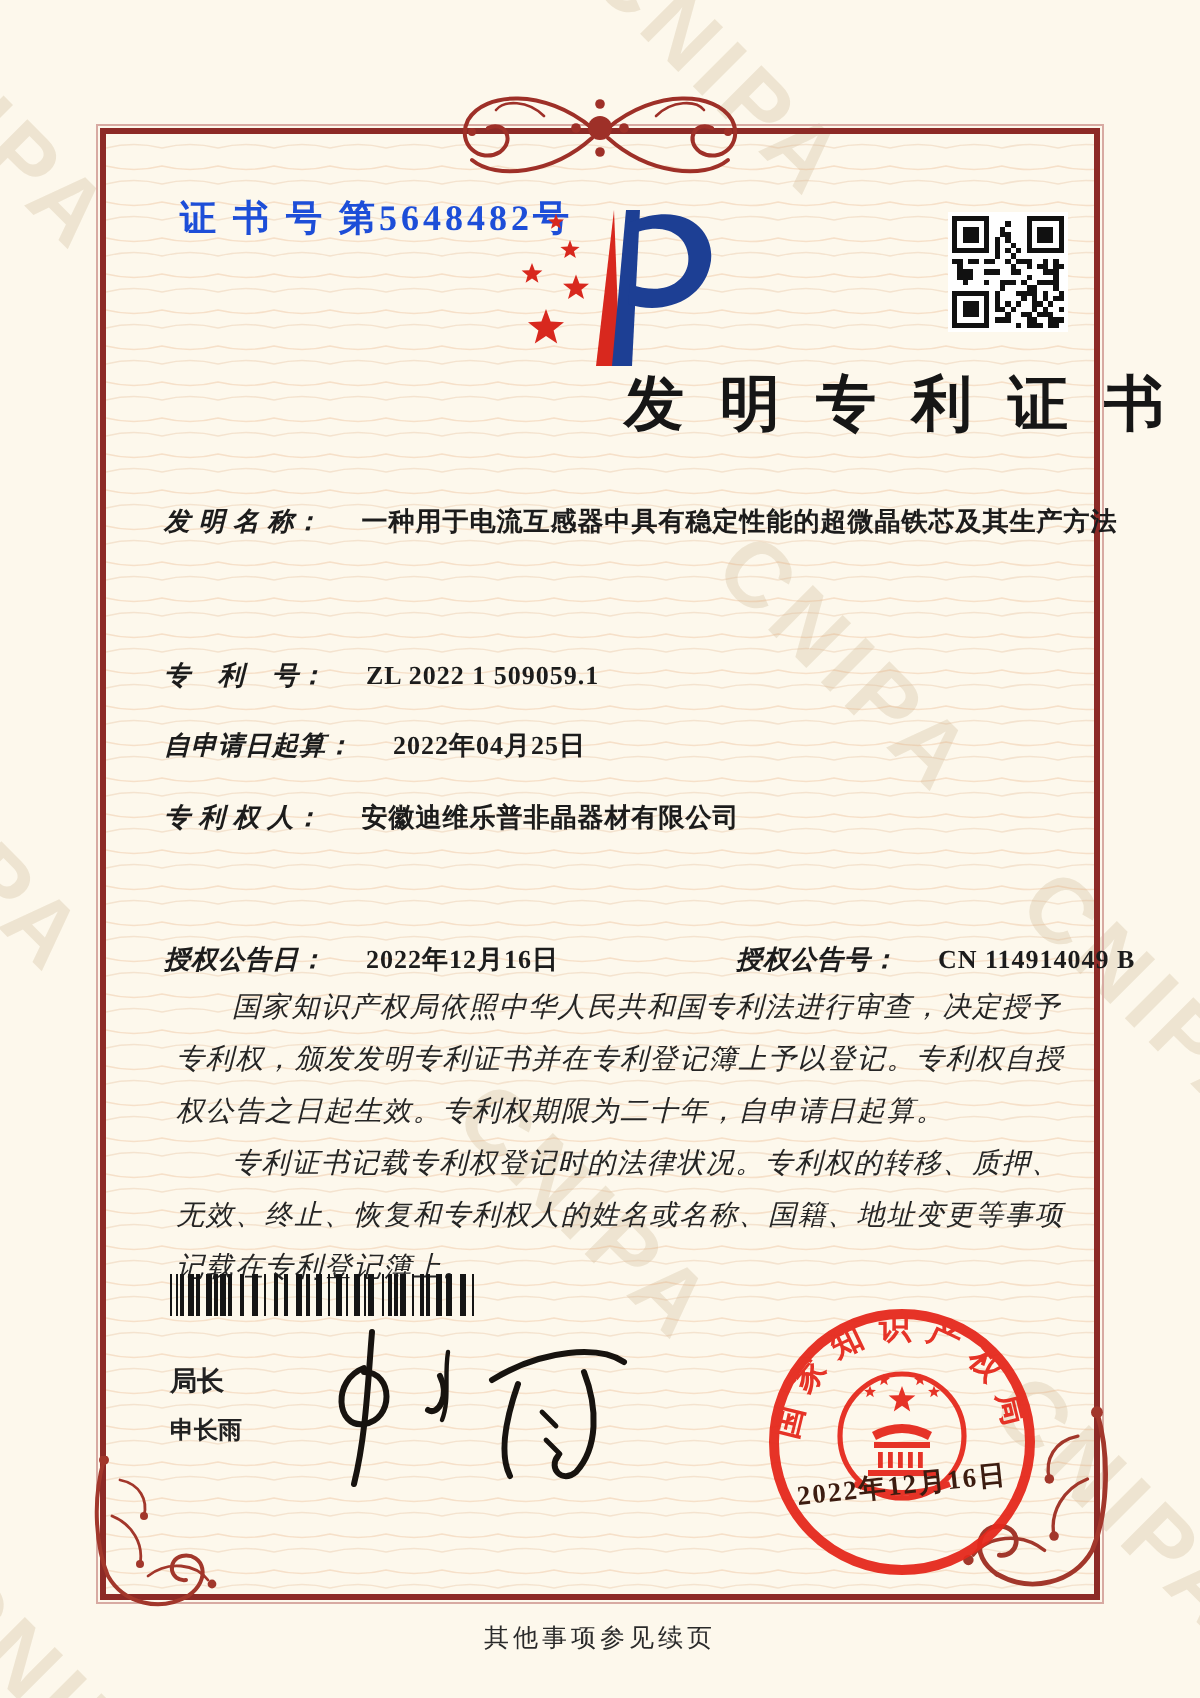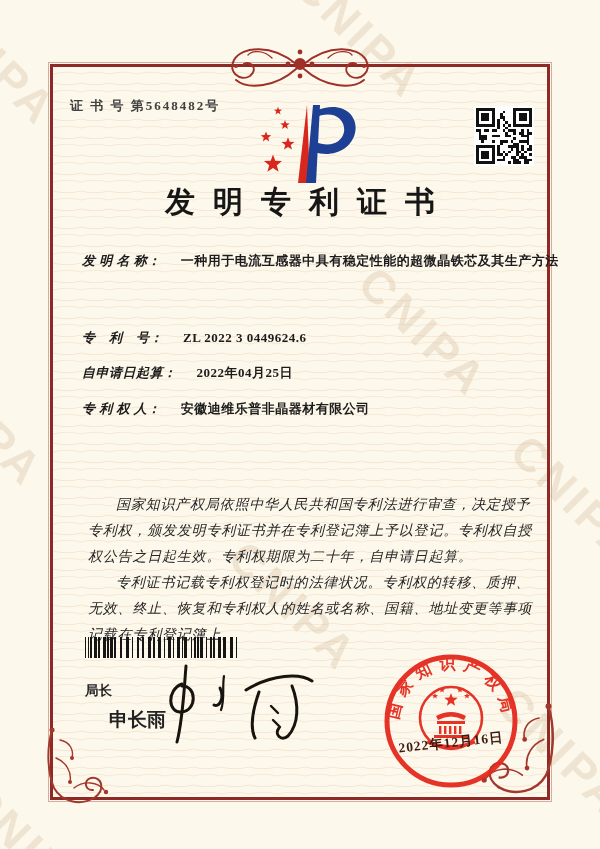--- a/index.html
+++ b/index.html
@@ -9,39 +9,39 @@
   .wm{position:absolute;font-family:"Liberation Sans",sans-serif;font-weight:700;
       font-size:46px;letter-spacing:4px;color:#c5ae87;opacity:.26;white-space:nowrap;
       transform:rotate(45deg);transform-origin:left top;pointer-events:none;}
   
   #frame-outer{position:absolute;left:48px;top:62px;width:504px;height:740px;
                border:1px solid #d8aaa2;box-sizing:border-box;}
   #frame-inner{position:absolute;left:1px;top:1px;right:1px;bottom:1px;
                border:3px solid #8d2a26;box-sizing:border-box;}
   #guilloche{position:absolute;left:53px;top:67px;pointer-events:none;}
   
-  #cert-no{position:absolute;left:70px;top:97px;font-size:13px;font-weight:700;
-           letter-spacing:2px;color:#404040;}
+  #cert-no{position:absolute;left:90px;top:97px;font-size:18px;font-weight:700;
+           letter-spacing:2px;color:#1d4ed8;}
   #logo{position:absolute;left:252px;top:103px;}
   #qr{position:absolute;left:474px;top:106px;width:60px;height:60px;background:#fff;
       padding:2px;box-sizing:border-box;}
-  #title{position:absolute;left:0;right:0;top:182px;text-align:center;font-size:30px;
+  #title{position:absolute;left:0;right:0;top:182px;text-align:right;font-size:30px;
          font-weight:700;letter-spacing:18px;padding-left:18px;color:#161616;}
   .frow{position:absolute;left:82px;font-size:13px;font-weight:700;color:#1c1c1c;
         letter-spacing:.5px;white-space:nowrap;}
   .frow .lbl{display:inline-block;font-style:italic;}
   .frow .val{display:inline-block;margin-left:20px;}
   #row-grant .pair2{position:absolute;left:286px;top:0;white-space:nowrap;}
   #paras{position:absolute;left:88px;top:492px;width:454px;font-size:14px;
          line-height:26px;font-style:italic;font-weight:400;color:#252525;letter-spacing:.8px;}
   #paras p{margin:0;text-indent:2em;}
   #barcode{position:absolute;left:85px;top:637px;width:153px;height:21px;display:flex;align-items:stretch;}
   #barcode span{display:block;height:100%;}
   #director-title{position:absolute;left:85px;top:682px;font-size:13.5px;font-weight:700;font-family:Liberation Mono, monospace;}
-  #director-name{position:absolute;left:85px;top:707px;font-size:19px;font-weight:700;margin-left:24px;}
+  #director-name{position:absolute;left:85px;top:707px;font-size:12px;font-weight:700;}
   #signature{position:absolute;left:162px;top:660px;}
   #seal{position:absolute;left:380px;top:650px;opacity:.95;}
   #seal-date{position:absolute;left:366px;top:734px;width:170px;text-align:center;
              font-size:13.5px;font-weight:700;color:#3c1c10;letter-spacing:1px;
              transform:rotate(-6deg);}
   #page-info{position:absolute;left:0;right:0;top:782px;text-align:center;font-size:11.5px;
              color:#333;letter-spacing:1px;}
   #cont-note{position:absolute;left:0;right:0;top:811px;text-align:center;font-size:12.5px;
              color:#2a2a2a;letter-spacing:2px;}
   .orn{position:absolute;pointer-events:none;}
@@ -336,27 +336,31 @@
         <rect x="18" y="20" width="1" height="1" fill="#111"></rect>
         <rect x="19" y="20" width="1" height="1" fill="#111"></rect>
       </svg></div>
 
   <div id="title">发明专利证书</div>
 
   <div class="frow" style="top:252px">
     <span class="lbl">发 明 名 称：</span><span class="val">一种用于电流互感器中具有稳定性能的超微晶铁芯及其生产方法</span>
   </div>
   <div class="frow" style="top:329px">
-    <span class="lbl">专　利　号：</span><span class="val">ZL 2022 3 0449624.6</span>
+    <span class="lbl">专　利　号：</span><span class="val">ZL 2022 1 509059.1</span>
   </div>
   <div class="frow" style="top:364px">
     <span class="lbl">自申请日起算：</span><span class="val">2022年04月25日</span>
   </div>
   <div class="frow" style="top:400px">
     <span class="lbl">专 利 权 人：</span><span class="val">安徽迪维乐普非晶器材有限公司</span>
+  </div>
+  <div class="frow" id="row-grant" style="top:471px">
+    <span><span class="lbl">授权公告日：</span><span class="val">2022年12月16日</span></span>
+    <span class="pair2"><span class="lbl">授权公告号：</span><span class="val">CN 114914049 B</span></span>
   </div>
 
   <div id="paras">
     <p>国家知识产权局依照中华人民共和国专利法进行审查，决定授予专利权，颁发发明专利证书并在专利登记簿上予以登记。专利权自授权公告之日起生效。专利权期限为二十年，自申请日起算。</p>
     <p>专利证书记载专利权登记时的法律状况。专利权的转移、质押、无效、终止、恢复和专利权人的姓名或名称、国籍、地址变更等事项记载在专利登记簿上。</p>
   </div>
 
   <div id="barcode">
       <span style="width: 1px; background: rgb(21, 21, 21);"></span>
       <span style="width: 2px; background: transparent;"></span>
@@ -468,13 +472,14 @@
         <rect x="64" y="76" width="2.4" height="8"></rect>
       <rect x="69" y="76" width="2.4" height="8"></rect>
         <rect x="74" y="76" width="2.4" height="8"></rect>
       <rect x="79" y="76" width="2.4" height="8"></rect>
       <rect x="54" y="85" width="34" height="3"></rect>
       <path d="M47 92 Q71 101 95 92" stroke="#e5291d" stroke-width="3" fill="none"></path>
     </g>
   </svg>
   <div id="seal-date">2022年12月16日</div>
 
+  <div id="cont-note">其他事项参见续页</div>
 </div>
 
 </body></html>

